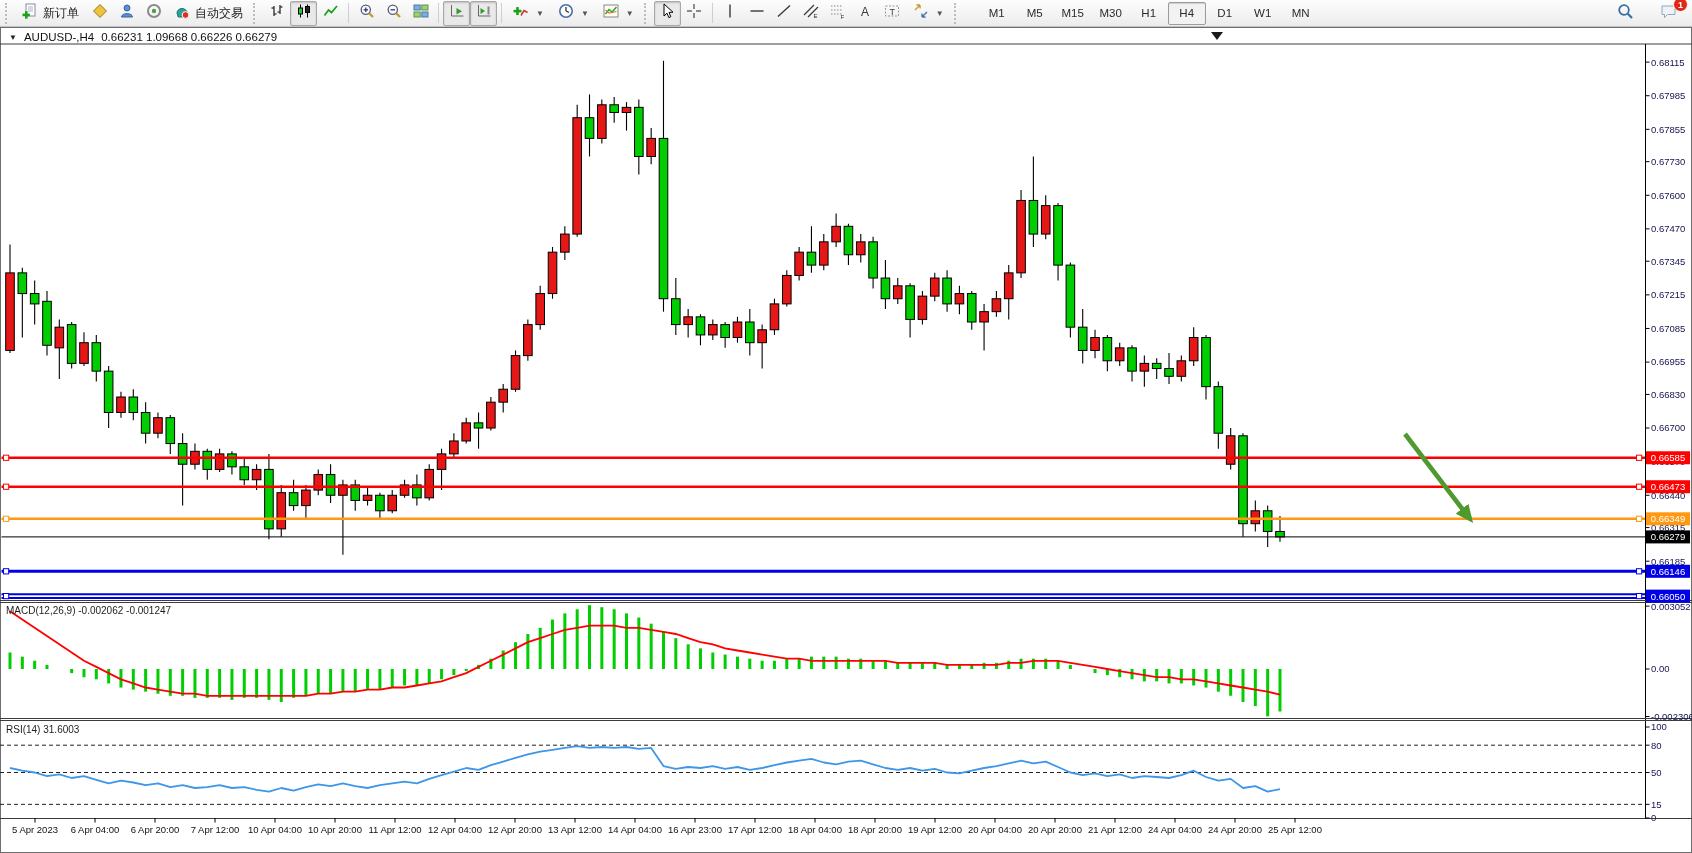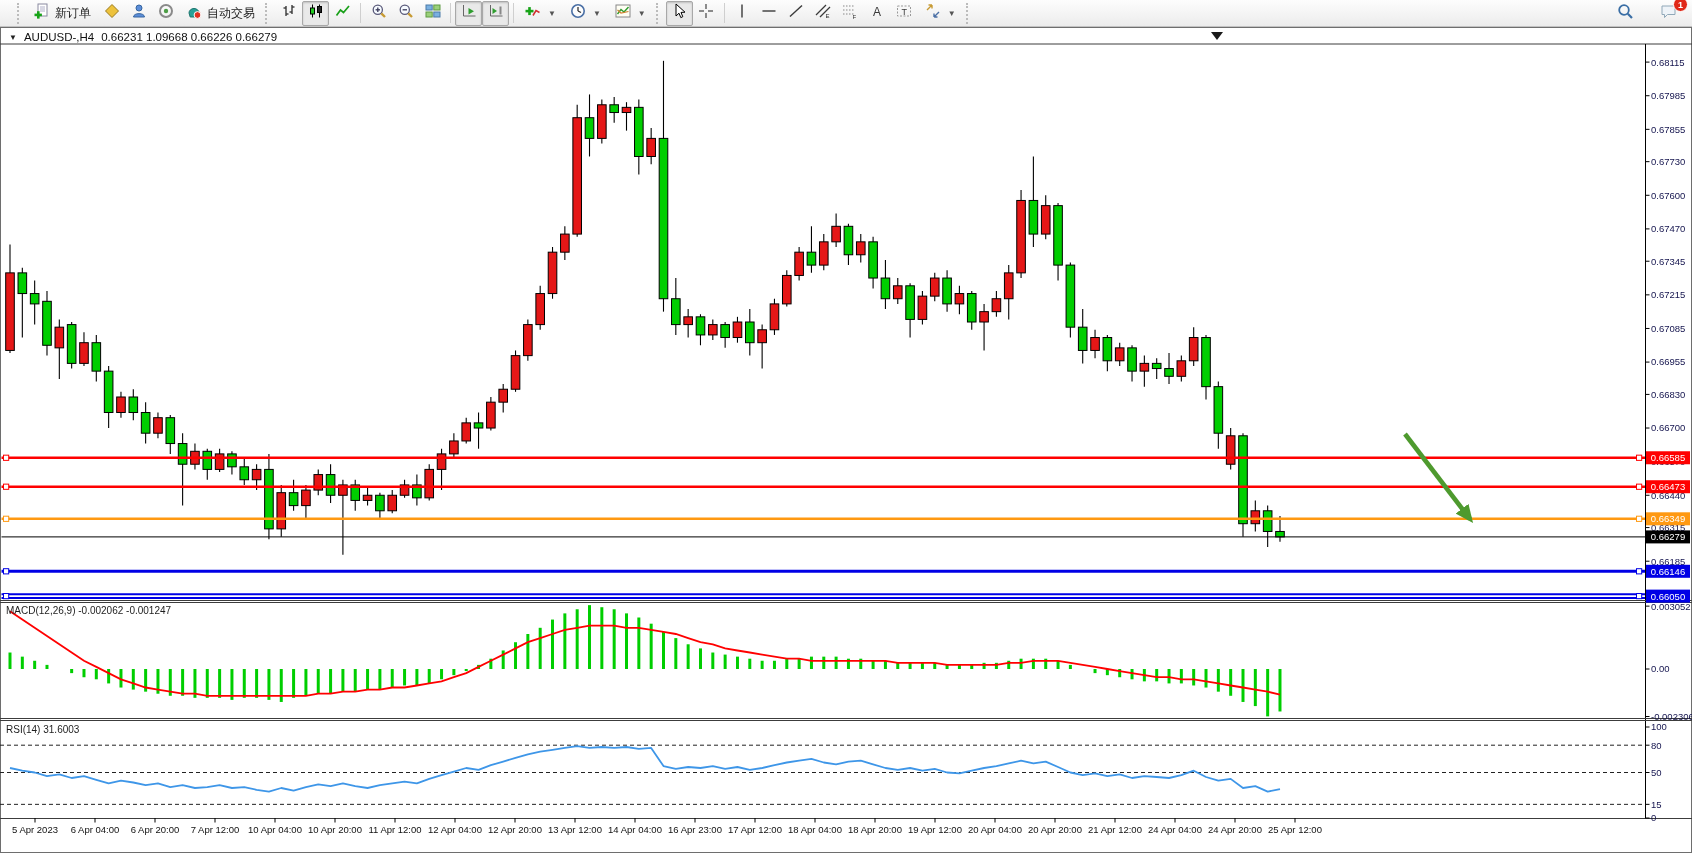--- a/index.html
+++ b/index.html
@@ -1,19 +1,19 @@
 <!DOCTYPE html>
 <html><head>
 <meta charset="utf-8">
 <style>
   html,body{margin:0;padding:0;width:1692px;height:853px;overflow:hidden;background:#f0f0f0;
     font-family:"Liberation Sans",sans-serif;}
   .toolbar{position:absolute;top:0;left:0;width:1692px;height:27px;
     background:linear-gradient(#fdfdfd,#ececec);border-bottom:1px solid #c2c2c2;
-    display:flex;align-items:center;box-sizing:border-box;padding-left:14px;}
+    display:flex;align-items:center;box-sizing:border-box;padding-left:2px;}
   .tb{width:25px;height:23px;display:flex;align-items:center;justify-content:center;
     border:1px solid transparent;border-radius:2px;flex:none;}
   .tb.pressed{background:#e9e9e9;border-color:#a8a8a8;box-shadow:inset 0 1px 2px rgba(0,0,0,.18);}
   .tb.wide{width:auto;padding:0 6px;gap:5px;}
   .lbl{font-size:12px;color:#1c1c1c;white-space:nowrap;}
   .sep{width:1px;height:20px;background:#cfcfcf;margin:0 4px;flex:none;}
   .grip{width:3px;height:21px;border-left:2px dotted #bcbcbc;margin:0 5px 0 3px;flex:none;}
   .dd{font-size:8px;color:#555;margin-left:2px;}
   .tf{min-width:26px;height:21px;font-size:11.5px;color:#2b2b2b;display:flex;align-items:center;
     justify-content:center;border:1px solid transparent;padding:0 5px;flex:none;border-radius:2px;}
@@ -291,20 +291,31 @@
       <svg width="16" height="16" viewBox="0 0 16 16">
           <path d="M2,7 L7,2 M7,2 h-3.5 M7,2 v3.5" stroke="#c79a33" stroke-width="1.4" fill="none"></path>
           <path d="M14,9 L9,14 M9,14 h3.5 M9,14 v-3.5" stroke="#4a6fa5" stroke-width="1.4" fill="none"></path>
         </svg>
     </span>
     <span class="dd">▼</span>
   </div>
 
   <div class="grip"></div>
 
+  <div id="tf-box">
+      <div class="tf">M1</div>
+      <div class="tf">M5</div>
+      <div class="tf">M15</div>
+      <div class="tf">M30</div>
+      <div class="tf">H1</div>
+      <div class="tf pressed">H4</div>
+      <div class="tf">D1</div>
+      <div class="tf">W1</div>
+      <div class="tf">MN</div>
+    </div>
 
   <div class="right-cluster">
     <div class="tb">
       <span>
         <svg width="17" height="17" viewBox="0 0 17 17">
             <circle cx="7" cy="7" r="4.8" fill="none" stroke="#3a6ea5" stroke-width="1.8"></circle>
             <line x1="10.8" y1="10.8" x2="15" y2="15" stroke="#3a6ea5" stroke-width="2.2"></line>
           </svg>
       </span>
     </div>

